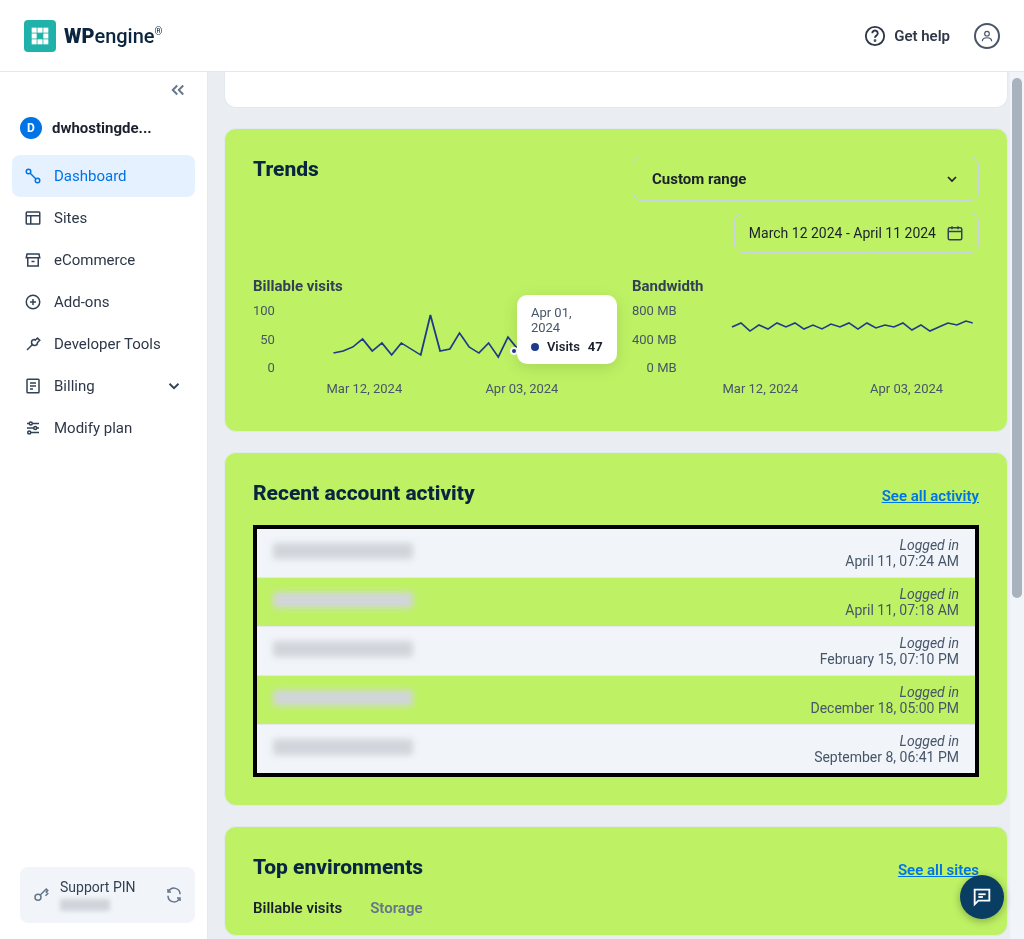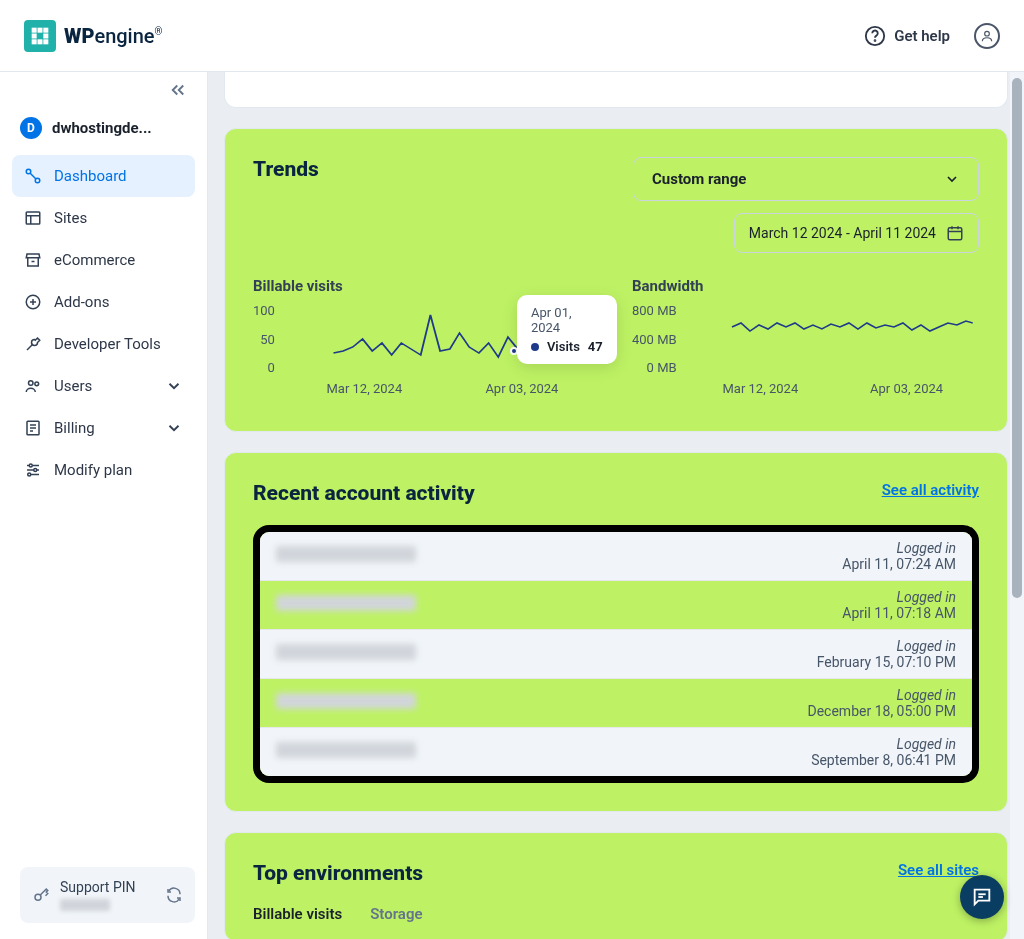--- a/index.html
+++ b/index.html
@@ -52,23 +52,23 @@
   .plot { flex:1; position:relative; }
   .plot svg { position:absolute; top:0; left:0; width:100%; height:72px; }
   .x-axis { display:flex; justify-content:space-around; font-size:13px; color:#475569; margin-top:78px;}
   .tooltip { position:absolute; top:-8px; left:232px; background:#fff; border-radius:10px; box-shadow:0 4px 16px rgba(0,0,0,0.12); padding:10px 14px; font-size:13px; z-index:2;}
   .tooltip-date { color:#475569; margin-bottom:4px; }
   .tooltip-row { display:flex; align-items:center; gap:8px; font-weight:600; color:#1a202c;}
   .tooltip-dot { width:8px; height:8px; border-radius:50%; background:#1e3a8a; }
   .tooltip-val { font-weight:700;}
   .point-dot { position:absolute; width:8px; height:8px; border-radius:50%; background:#1e3a8a; border:2px solid #fff; top:44px; left:225px; }
 
-  .activity-head { display:flex; justify-content:space-between; align-items:flex-start; margin-bottom:20px;}
+  .activity-head { display:flex; justify-content:space-between; align-items:flex-end; margin-bottom:20px;}
   .link { color:#0073e6; font-weight:600; text-decoration:underline; cursor:pointer; font-size:15px;}
-  .activity-table { border:7px solid #000000; border-radius:16px; overflow:hidden;}
+  .activity-table { border:4px solid #000000; border-radius:0; overflow:hidden;}
   .activity-row { display:flex; justify-content:space-between; padding:8px 16px; border-bottom:1px solid #e5e7eb;}
   .activity-row:last-child { border-bottom:none; }
   .activity-row:nth-child(odd) { background:#f1f5f9; }
   .blur-text { width:140px; height:16px; background:#d1d5db; filter:blur(3px); border-radius:2px; margin:6px 0;}
   .activity-right { text-align:right; }
   .activity-action { font-style:italic; color:#475569; font-size:14px;}
   .activity-time { color:#475569; font-size:14px;}
   
   .env-tabs { display:flex; gap:28px; margin-top:20px; }
   .env-tab { font-size:15px; font-weight:600; color:#64748b; cursor:pointer; padding-bottom:6px;}
@@ -161,31 +161,20 @@
             <line x1="8" y1="12" x2="16" y2="12"></line>
           </svg>
         <span>Add-ons</span>
       </li>
       <li class="nav-item">
         <svg viewBox="0 0 24 24" fill="none" stroke="#334155" stroke-width="2">
             <path d="M14 6a4 4 0 1 0 4 4l3-3-3-3-3 3z"></path>
             <line x1="12" y1="12" x2="4" y2="20"></line>
           </svg>
         <span>Developer Tools</span>
-      </li>
-      <li class="nav-item">
-        <svg viewBox="0 0 24 24" fill="none" stroke="#334155" stroke-width="2">
-            <circle cx="9" cy="8" r="3"></circle>
-            <circle cx="17" cy="9" r="2.5"></circle>
-            <path d="M3 20c0-3 3-5 6-5s6 2 6 5"></path>
-          </svg>
-        <span>Users</span>
-        <svg class="chev" width="14" height="14" viewBox="0 0 24 24" fill="none" stroke="#334155" stroke-width="2.5">
-            <polyline points="6 9 12 15 18 9"></polyline>
-          </svg>
       </li>
       <li class="nav-item">
         <svg viewBox="0 0 24 24" fill="none" stroke="#334155" stroke-width="2">
             <rect x="4" y="3" width="16" height="18" rx="1"></rect>
             <line x1="8" y1="8" x2="16" y2="8"></line>
             <line x1="8" y1="12" x2="16" y2="12"></line>
             <line x1="8" y1="16" x2="12" y2="16"></line>
           </svg>
         <span>Billing</span>
         <svg class="chev" width="14" height="14" viewBox="0 0 24 24" fill="none" stroke="#334155" stroke-width="2.5">

